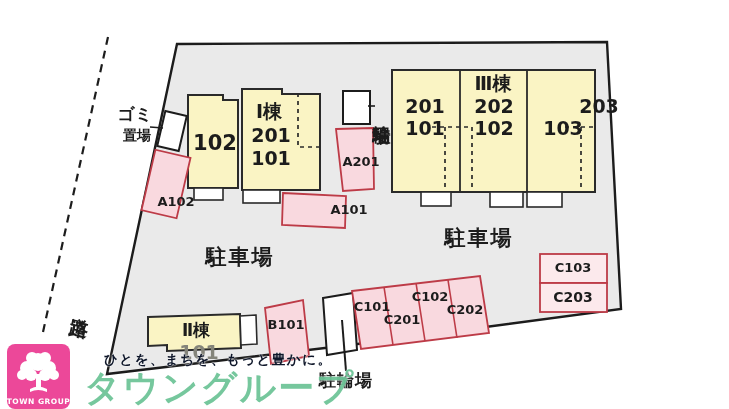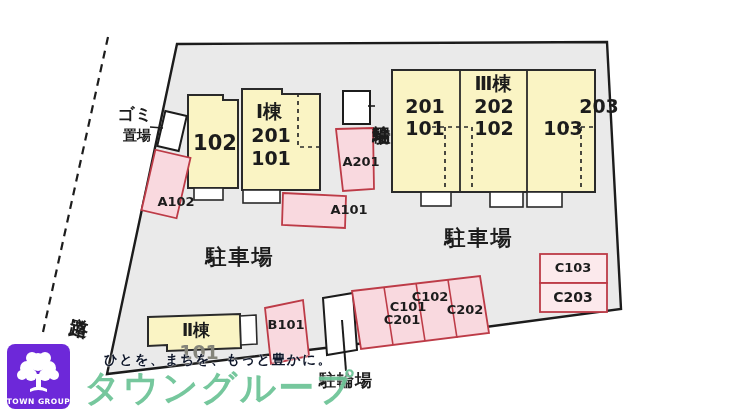--- a/index.html
+++ b/index.html
@@ -7,21 +7,21 @@
          font-family:"DejaVu Sans",sans-serif;}
   #plan-svg{position:absolute;left:0;top:0;}
   .lbl{position:absolute;transform:translate(-50%,-50%);font-weight:bold;color:#1c1c1c;
        white-space:nowrap;line-height:1.05;text-align:center;}
   .vert{writing-mode:vertical-rl;text-orientation:upright;letter-spacing:1px;}
   .pink-lbl{font-size:13px;}
   .wm-tagline{position:absolute;left:90px;top:351px;font-size:13.5px;font-weight:bold;
       color:#0f172a;letter-spacing:1.5px;text-shadow:0 0 2px #ffffff,0 0 1px #ffffff;margin-left:14px;}
   .wm-brand{position:absolute;left:84px;top:364px;font-size:36px;font-weight:bold;
       color:#6fc598;letter-spacing:2px;text-shadow:0 0 2px #ffffff;opacity:.95;}
-  .logo{position:absolute;left:7px;top:344px;width:63px;height:65px;background:#6d28d9;
+  .logo{position:absolute;left:7px;top:344px;width:63px;height:65px;background:#ec4899;
       border-radius:8px;}
   .logo-text{position:absolute;left:50%;bottom:3px;transform:translateX(-50%);
       color:#ffffff;font-size:7.5px;font-weight:bold;letter-spacing:.5px;white-space:nowrap;}
 </style>
 </head>
 <body>
 
 <div id="stage">
 
   <svg id="plan-svg" width="729" height="409" viewBox="0 0 729 409">
@@ -89,21 +89,21 @@
   <div class="lbl" style="left:425px;top:129px;font-size:19px;">101</div>
   <div class="lbl" style="left:494px;top:107px;font-size:19px;">202</div>
   <div class="lbl" style="left:494px;top:129px;font-size:19px;">102</div>
   <div class="lbl" style="left:563px;top:107px;font-size:19px;margin-left:36px;">203</div>
   <div class="lbl" style="left:563px;top:129px;font-size:19px;">103</div>
 
   <div class="lbl pink-lbl" style="left:176px;top:202px;">A102</div>
   <div class="lbl pink-lbl" style="left:361px;top:162px;">A201</div>
   <div class="lbl pink-lbl" style="left:313px;top:210px;margin-left:36px;">A101</div>
   <div class="lbl pink-lbl" style="left:286px;top:325px;">B101</div>
-  <div class="lbl pink-lbl" style="left:372px;top:307px;margin-left:36px;">C101</div>
+  <div class="lbl pink-lbl" style="left:372px;top:307px;">C101</div>
   <div class="lbl pink-lbl" style="left:402px;top:320px;">C201</div>
   <div class="lbl pink-lbl" style="left:430px;top:297px;">C102</div>
   <div class="lbl pink-lbl" style="left:465px;top:310px;">C202</div>
   <div class="lbl pink-lbl" style="left:573px;top:268px;font-size:13px;">C103</div>
   <div class="lbl pink-lbl" style="left:573px;top:297px;font-size:14px;">C203</div>
 
   <div class="lbl" style="left:240px;top:257px;font-size:21px;letter-spacing:2px;">駐車場</div>
   <div class="lbl" style="left:479px;top:238px;font-size:21px;letter-spacing:2px;">駐車場</div>
 
   <div class="lbl" style="left:196px;top:331px;font-size:17px;">Ⅱ棟</div>

